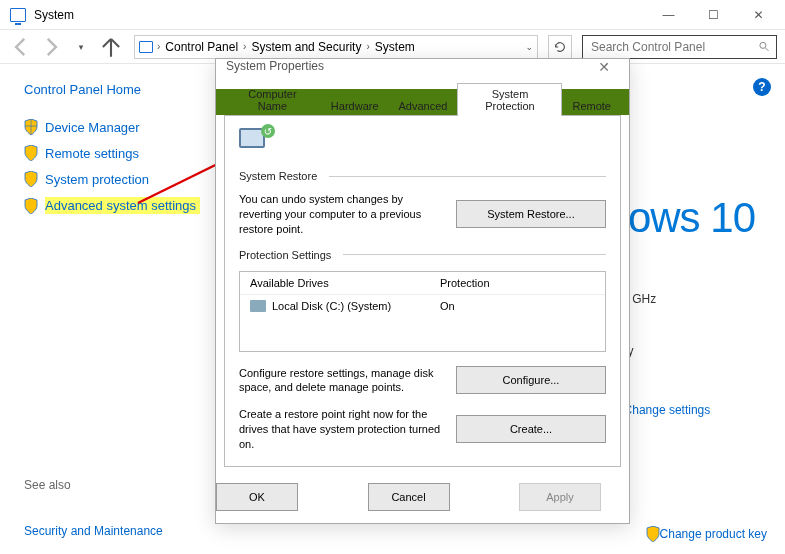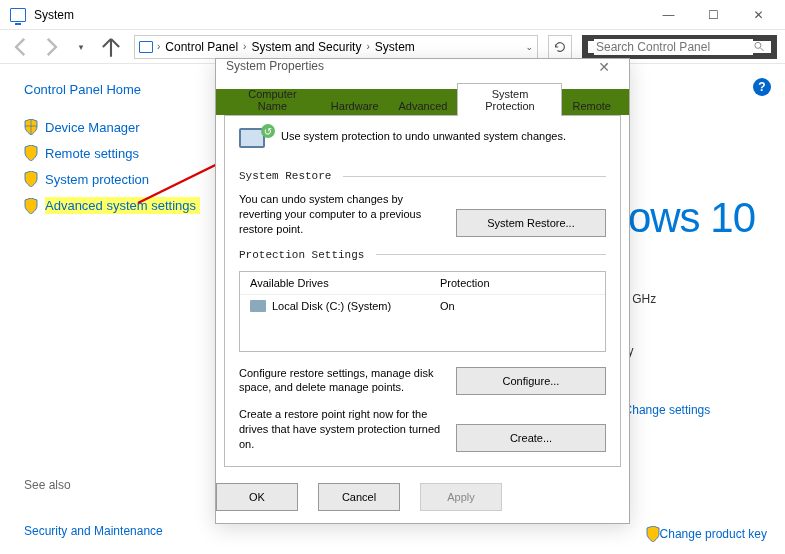--- a/index.html
+++ b/index.html
@@ -15,21 +15,21 @@
 
 
 .navbar { height: 34px; display:flex; align-items:center; padding: 0 8px; gap:4px; border-bottom: 1px solid #e6e6e6; }
 .navbtn { width:26px; height:26px; display:flex; align-items:center; justify-content:center; color:#888; }
 .navbtn.enabled { color:#333; }
 .crumbs { flex:1; display:flex; align-items:center; height:24px; border:1px solid #ccc; padding:0 4px; gap:2px; margin: 0 6px; background:#fff; }
 .crumbs .icon-mon { width:14px; height:12px; border:1.5px solid #1a6dd6; border-radius:1px; margin-right:2px; }
 .crumb { padding:0 3px; }
 .chev { color:#555; font-size:10px; }
 .refresh { width:24px; height:24px; display:flex; align-items:center; justify-content:center; border:1px solid #ccc; margin-right:6px; }
-.search { flex:0 0 195px; height:24px; border:6px solid #404040; padding:0 6px; display:flex; align-items:center; color:#777; }
+.search { flex:0 0 195px; height:24px; border:1px solid #404040; padding:0 6px; display:flex; align-items:center; color:#777; }
 .search input { border:none; outline:none; width:100%; font-size:12px; color:#333; }
 
 
 .main { display:flex; height: calc(554px - 64px); }
 .sidebar { width: 210px; padding: 18px 0 0 24px; }
 .sidebar .home { color:#0066cc; font-size:13px; margin-bottom: 22px; display:block; }
 .sidebar .item { display:flex; align-items:center; gap:7px; color:#0066cc; font-size:13px; margin-bottom: 10px; }
 .shield { width:14px; height:16px; }
 .highlight { background: #ffff66; padding:1px 4px 1px 0; }
 .seealso { position:absolute; bottom: 16px; left:24px; }
@@ -51,34 +51,34 @@
 .dlg-title .spacer { flex:1; }
 .dlg-close { width:30px; text-align:center; color:#777; font-size:14px; }
 .tabs { display:flex; padding:0 8px; align-items:flex-end; height:26px; background:#4d7c0f; font-size:11px;text-align:center; }
 .tab { padding:4px 9px; border:1px solid transparent; border-bottom:none; color:#222; position:relative; top:1px; }
 .tab.active { border-color:#bbb; background:#fff; z-index:2; }
 .tabbody { border:1px solid #bbb; margin:0 8px 8px 8px; padding: 12px 14px 10px 14px; background:#fff; }
 .intro { display:flex; gap:10px; align-items:flex-start; margin-bottom:14px; }
 .intro .sysicon { width:32px; height:28px; position:relative; }
 .intro .sysicon .box { width:26px; height:20px; border:2px solid #5a7da0; border-radius:2px; background:#cfe0f0; }
 .intro .sysicon .arr { position:absolute; top:-4px; right:-4px; width:14px; height:14px; border-radius:50%; background:#6b6; color:#fff; font-size:10px; display:flex; align-items:center; justify-content:center; }
-.group-label { font-size:11px; color:#222;font-family:Liberation Mono, monospace; }
+.group-label { font-size:11px; color:#222; }
 .hr { height:1px; background:#ccc; margin-left:6px; flex:1; }
 .grouphdr { display:flex; align-items:center; gap:6px; margin: 8px 0 10px 0; }
-.row2 { display:flex; gap:12px; align-items:flex-end; margin-bottom:12px; }
+.row2 { display:flex; gap:12px; align-items:center; margin-bottom:12px; }
 .row2 .txt { flex:1; font-size:11px; line-height:1.35; }
 .btn { width:150px; height:28px; border:1px solid #999; background:#e9e9e9; font-size:11px; display:flex; align-items:center; justify-content:center; }
 .btn.disabled { color:#888; border-color:#ccc; }
 .drivetable { border:1px solid #bbb; margin-bottom:14px; }
 .drivetable .th { display:flex; padding:5px 10px; font-size:11px; }
 .drivetable .th > div:first-child { flex:0 0 190px; }
 .drivetable .tr { display:flex; padding:5px 10px; font-size:11px; align-items:center; border-top:1px solid #eee; }
 .drivetable .tr .dicon { width:16px; height:12px; background:#8ab; margin-right:6px; border-radius:1px; }
 .drivetable .tr > div:first-child { flex:0 0 190px; display:flex; align-items:center; }
-.dlg-buttons { display:flex; justify-content:flex-start; gap:20px; padding:8px 28px 12px 0; }
+.dlg-buttons { display:flex; justify-content:space-between; gap:8px; padding:8px 28px 12px 0; }
 .dlg-buttons .btn { width:82px; }
 
 
 .arrow { position:absolute; left:130px; top:143px; pointer-events:none; }
 </style>
 </head>
 <body>
 
 <div class="titlebar">
   <div class="icon-mon"></div>
@@ -219,21 +219,20 @@
     <div class="tab">Advanced</div>
     <div class="tab active">System Protection</div>
     <div class="tab">Remote</div>
   </div>
   <div class="tabbody">
     <div class="intro">
       <div class="sysicon">
         <div class="box"></div>
           <div class="arr">↺</div>
       </div>
-      <div style="font-size:11px;padding-top:2px;">Use system protection to undo unwanted system changes.</div>
     </div>
 
     <div class="grouphdr">
         <span class="group-label">System Restore</span>
         <div class="hr"></div>
       </div>
     <div class="row2">
       <div class="txt">You can undo system changes by reverting your computer to a previous restore point.</div>
       <div class="btn">System Restore...</div>
     </div>

